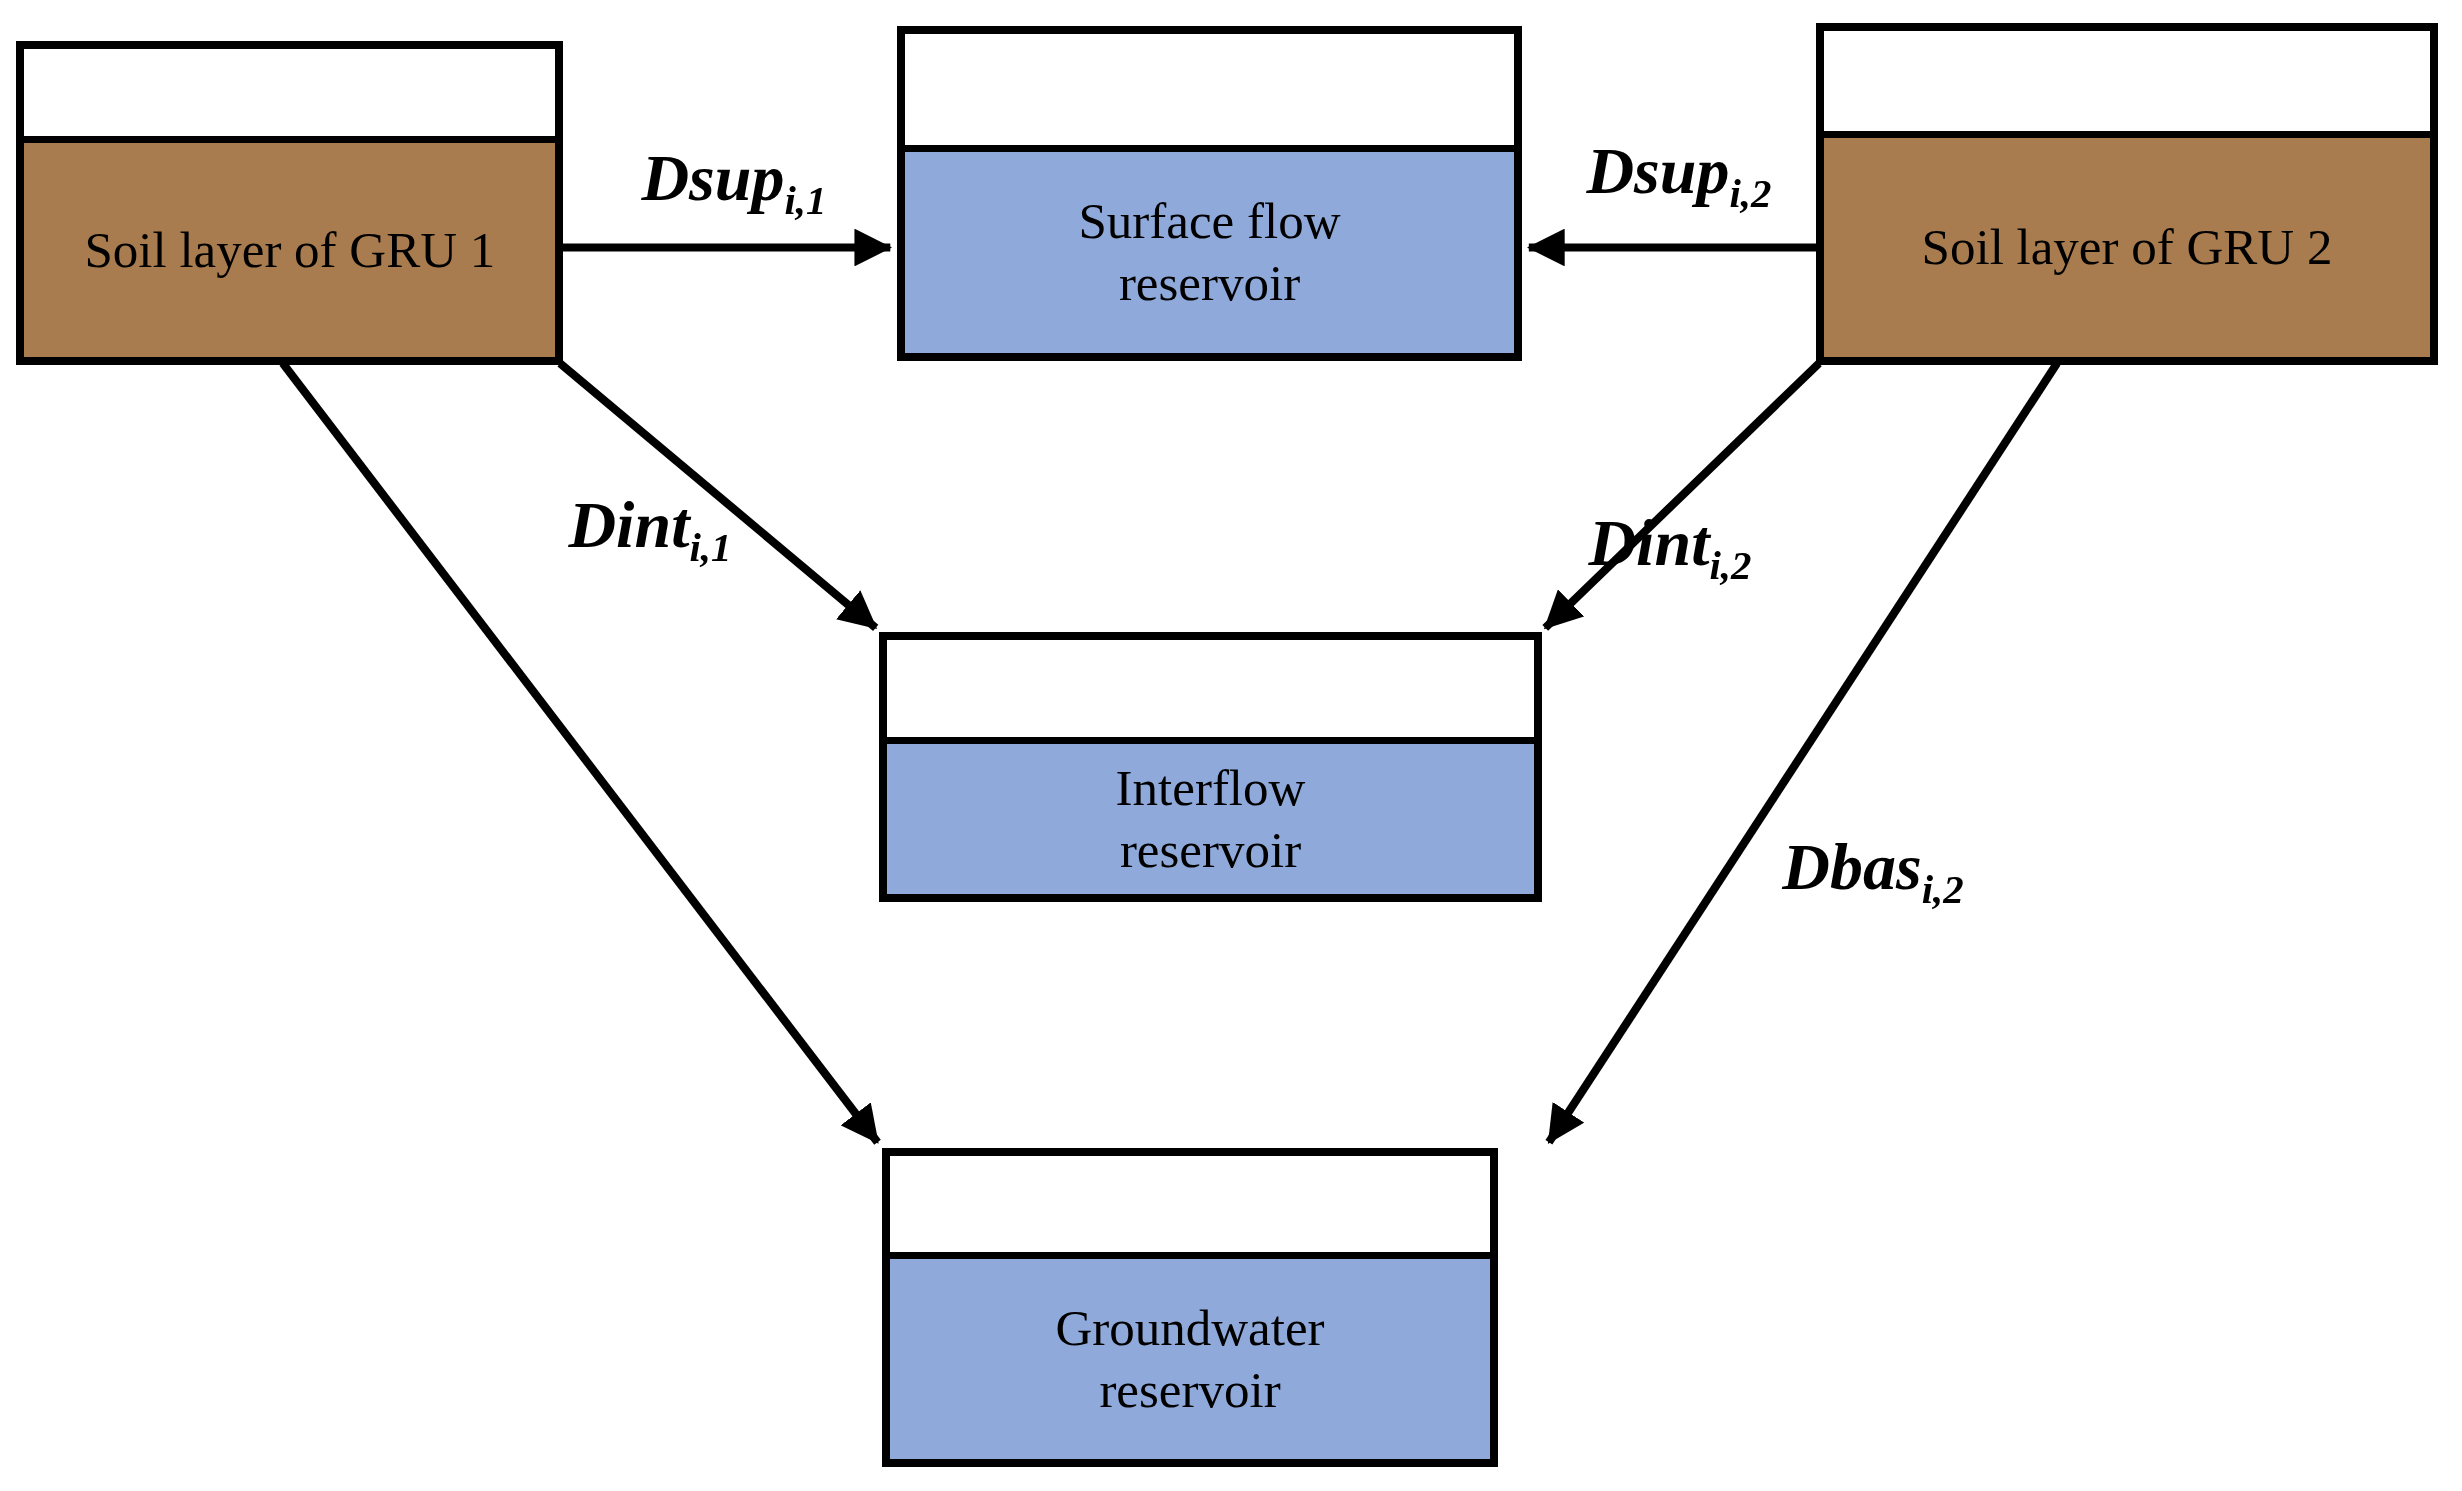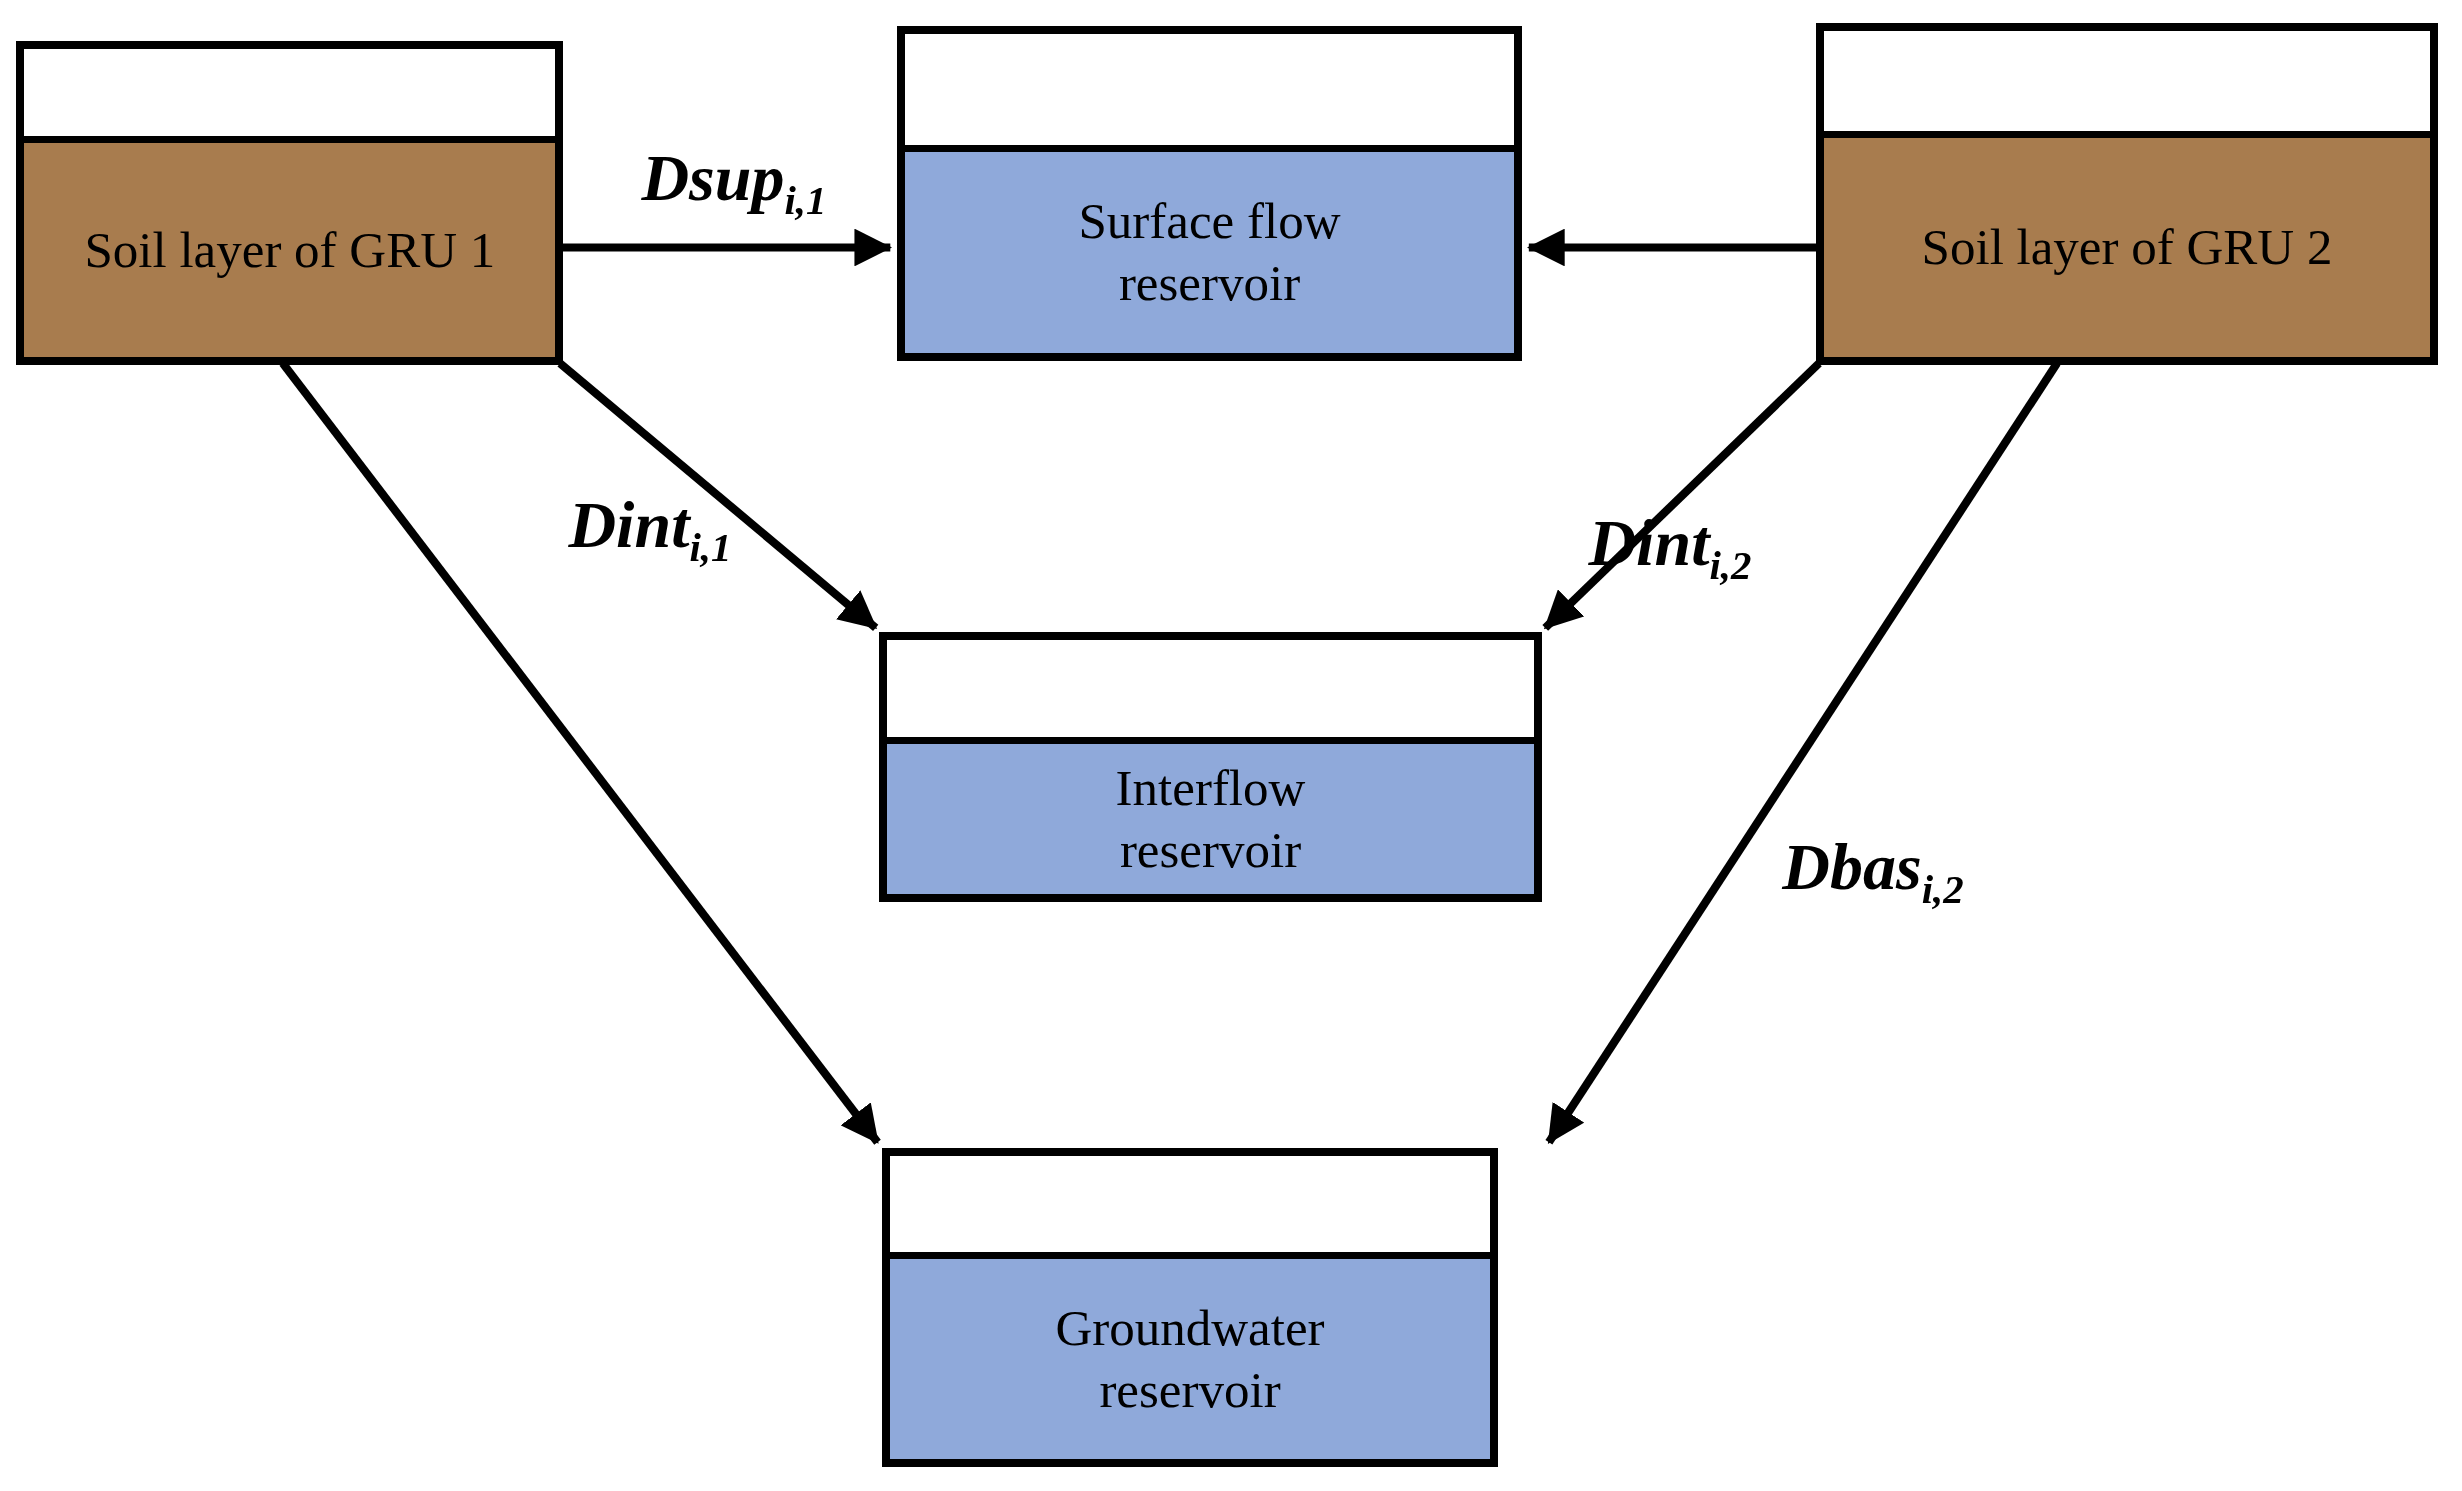--- a/index.html
+++ b/index.html
@@ -127,20 +127,23 @@
     <div class="empty" style="height:96px;"></div>
     <div class="fill water">
       <span>Groundwater</span>
       <span>reservoir</span>
     </div>
   </div>
 
   <div class="flabel" style="left:734px; top:182px;">
     <span>Dsup</span><sub>i,1</sub>
   </div>
+  <div class="flabel" style="left:1679px; top:175px;">
+    <span>Dsup</span><sub>i,2</sub>
+  </div>
   <div class="flabel" style="left:650px; top:529px;">
     <span>Dint</span><sub>i,1</sub>
   </div>
   <div class="flabel" style="left:1670px; top:547px;">
     <span>Dint</span><sub>i,2</sub>
   </div>
   <div class="flabel" style="left:1873px; top:871px;">
     <span>Dbas</span><sub>i,2</sub>
   </div>
 

